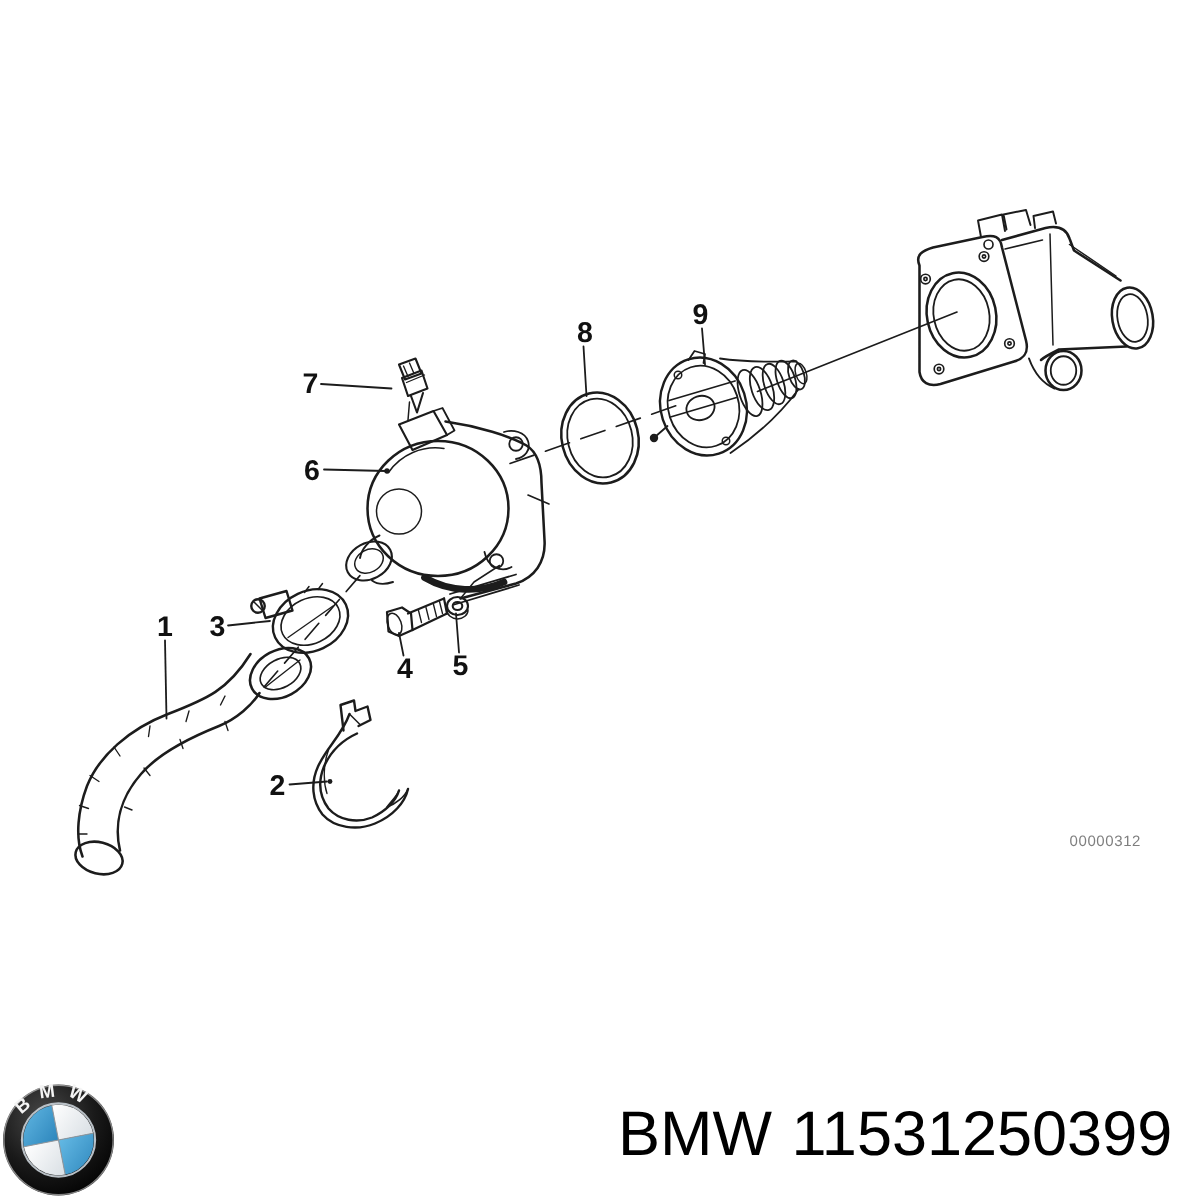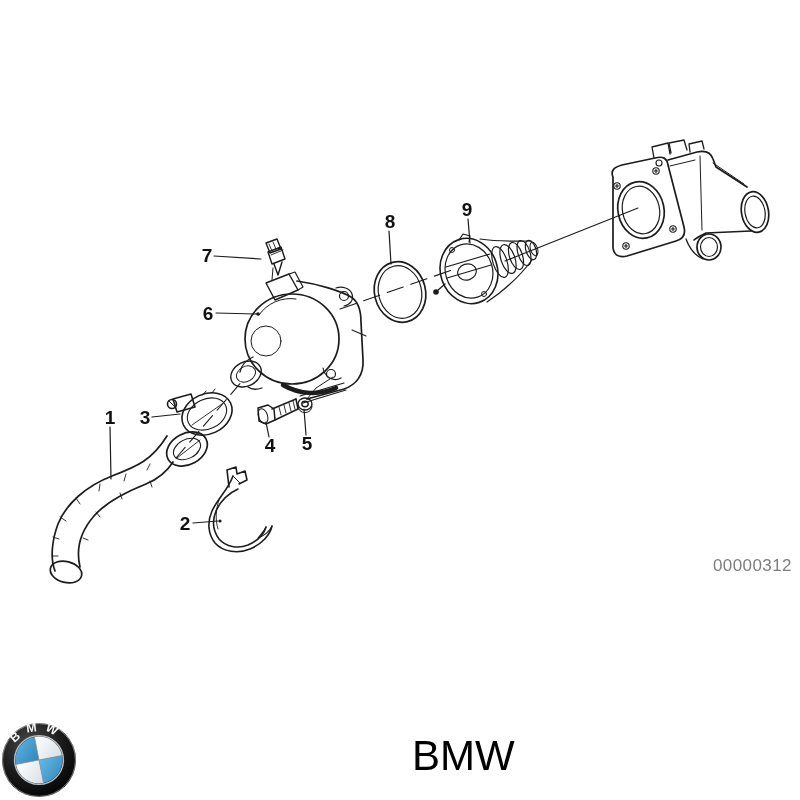--- a/index.html
+++ b/index.html
@@ -6,21 +6,21 @@
   html,body{margin:0;padding:0;}
   body{
     width:800px;height:800px;background:#ffffff;position:relative;overflow:hidden;
     font-family:"Liberation Sans","DejaVu Sans",sans-serif;
   }
   .stage{position:absolute;inset:0;}
   svg text{user-select:none;}
   .callout{font:bold 19px "Liberation Sans","DejaVu Sans",sans-serif;fill:#111;}
   .watermark{
     position:absolute;left:713px;top:556px;
-    font-size:17px;letter-spacing:.4px;color:#7e7e7e;white-space:nowrap;
+    font-size:10px;letter-spacing:.4px;color:#7e7e7e;white-space:nowrap;
   }
   .footer-line{
     position:absolute;left:412px;top:735px;line-height:1;
     font-size:42px;color:#000;display:flex;gap:13px;white-space:nowrap;
   }
   .logo-wrap{position:absolute;left:1px;top:722px;width:76px;height:76px;}
   .diagram-stroke{stroke:#1c1c1c;fill:none;stroke-linecap:round;stroke-linejoin:round;}
 </style>
 </head>
 <body>
@@ -248,15 +248,16 @@
         <text font-size="12.5" font-weight="bold" fill="#f4f4f4" letter-spacing="7" font-family="Liberation Sans, DejaVu Sans, sans-serif">
           <textPath href="#logoArc" startOffset="15">BMW</textPath>
         </text>
       </g>
     </svg>
   </div>
 
   
   <div class="footer-line">
     <span>BMW</span>
+      <span>11531250399</span>
   </div>
 
 </div>
 
 </body></html>

